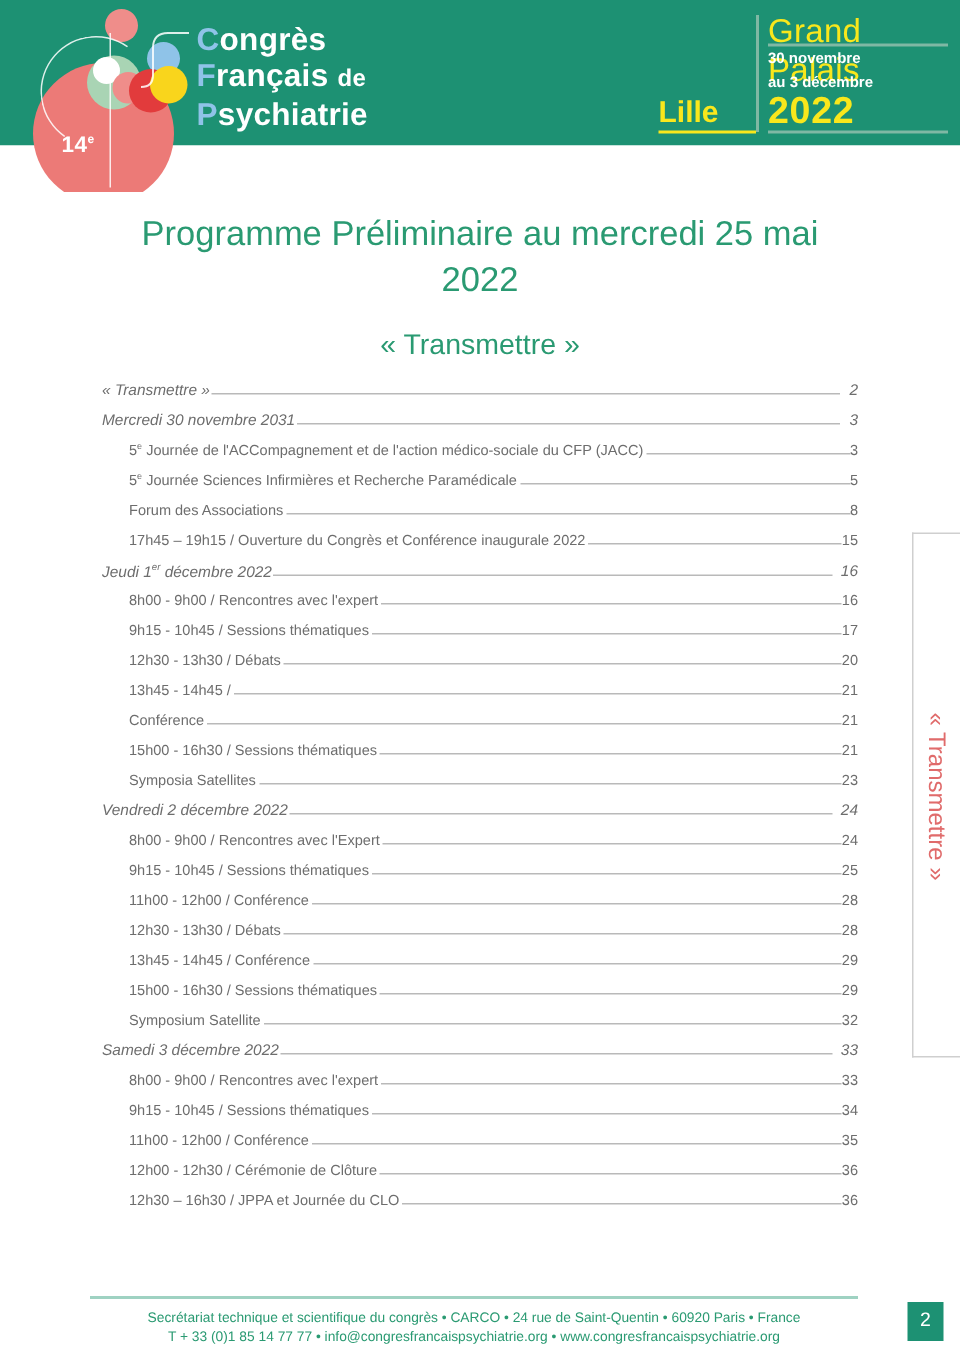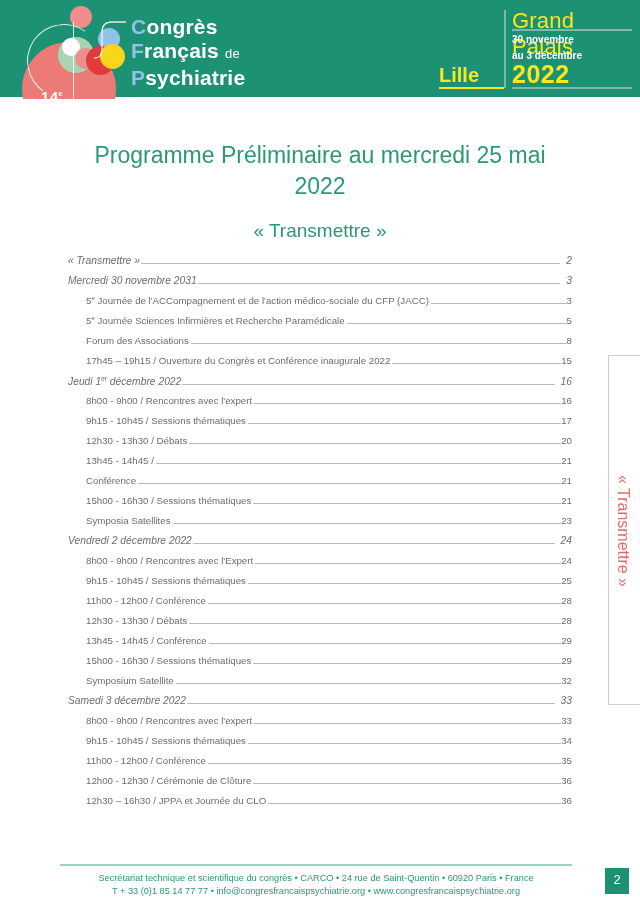--- a/index.html
+++ b/index.html
@@ -31,21 +31,21 @@
     height: 28px;
     background: #ffffff;
   }
 
   
   .logo-mark {
     position: absolute;
     left: 14px;
     top: 0px;
     width: 112px;
-    height: 99px;
+    height: 128px;
     overflow: hidden;
   }
   .circ { position: absolute; border-radius: 50%; }
   .c-big      { left: 8px;  top: 42px;  width: 94px; height: 94px; background: #ec7a77; }
   .c-pink-top { left: 56px; top: 6px;   width: 22px; height: 22px; background: #ef8d8a; }
   .c-blue     { left: 84px; top: 28px;  width: 22px; height: 22px; background: #8fc3e8; }
   .c-green    { left: 44px; top: 37px;  width: 36px; height: 36px; background: #a9d4b4; }
   .c-white    { left: 48px; top: 38px;  width: 18px; height: 18px; background: #ffffff; }
   .c-salmon2  { left: 61px; top: 48px;  width: 21px; height: 21px; background: #ef8d8a; }
   .c-red      { left: 72px; top: 46px;  width: 29px; height: 29px; background: #e23b3c; }
@@ -87,21 +87,21 @@
     position: absolute;
     left: 131px;
     top: 15px;
     color: #ffffff;
     line-height: 24px;
     font-size: 21px;
     font-weight: bold;
     letter-spacing: 0.2px;
   }
   .wordmark .cap { color: #8fc3e8; }
-  .wordmark .de  { font-size: 13px; font-weight: normal; }
+  .wordmark .de  { font-size: 16px; font-weight: bold; }
 
   
   .datebox {
     position: absolute;
     right: 8px;
     top: 8px;
     width: 200px;
     height: 82px;
   }
   .datebox .divider {

